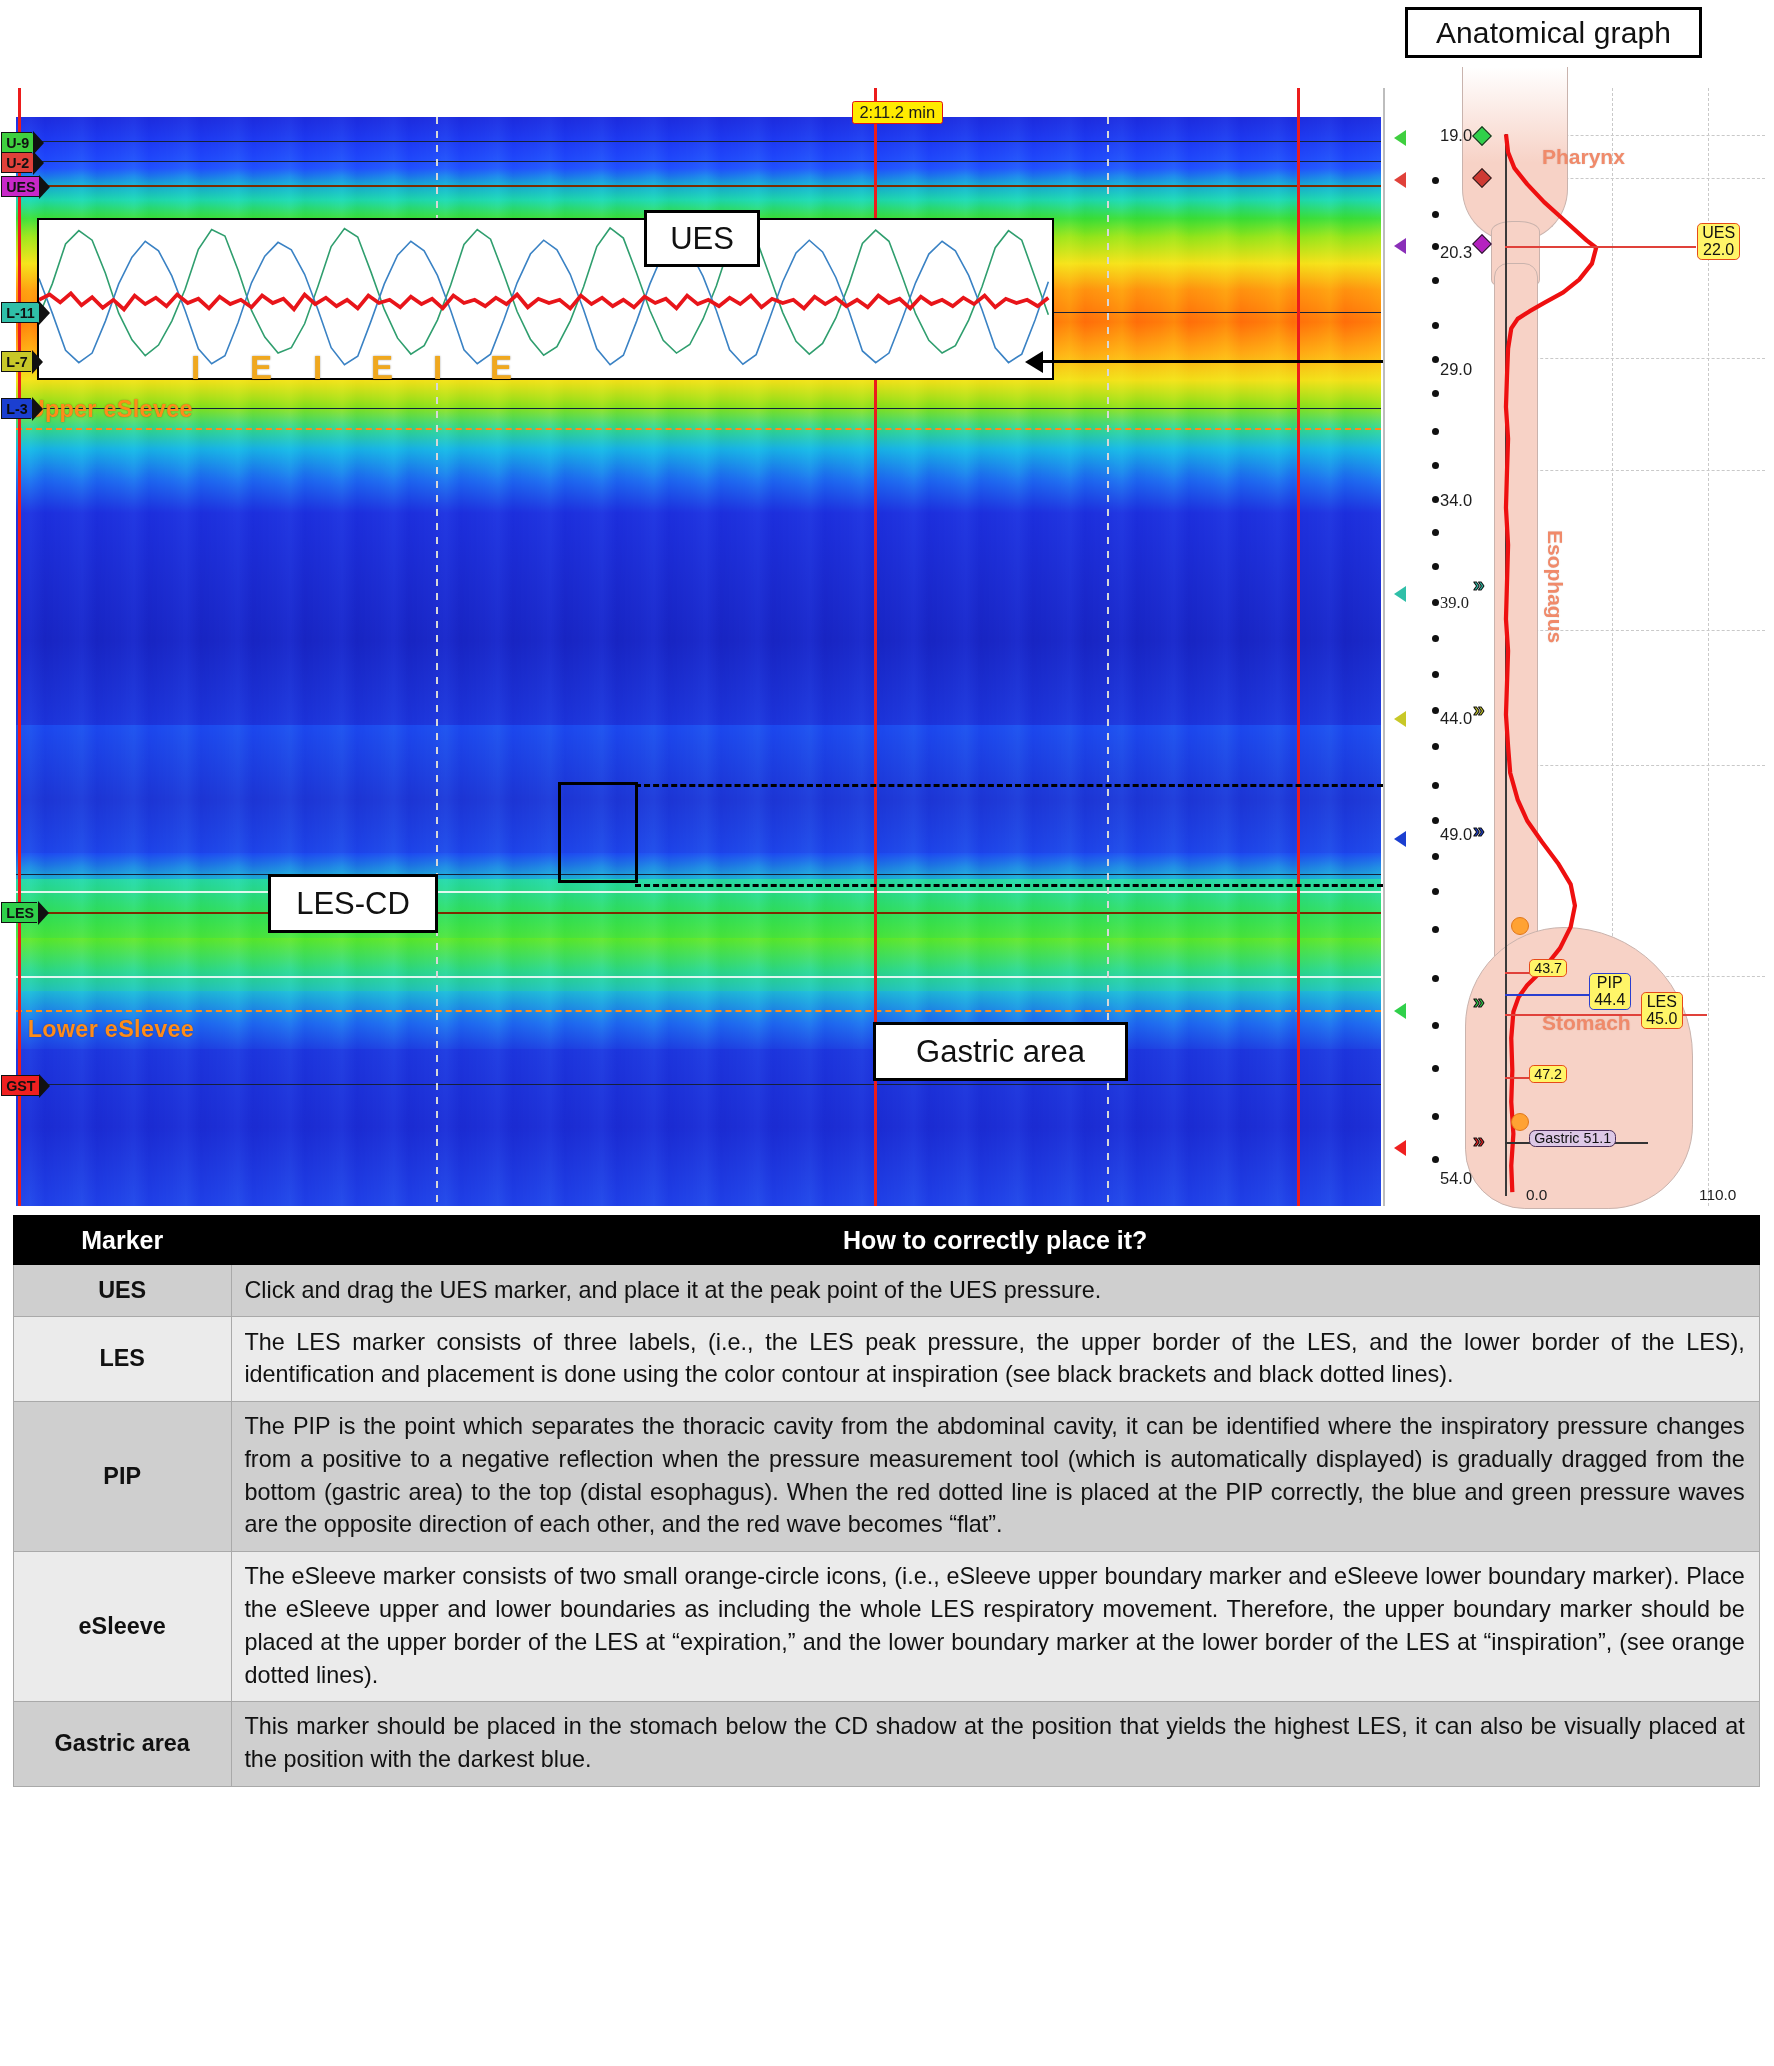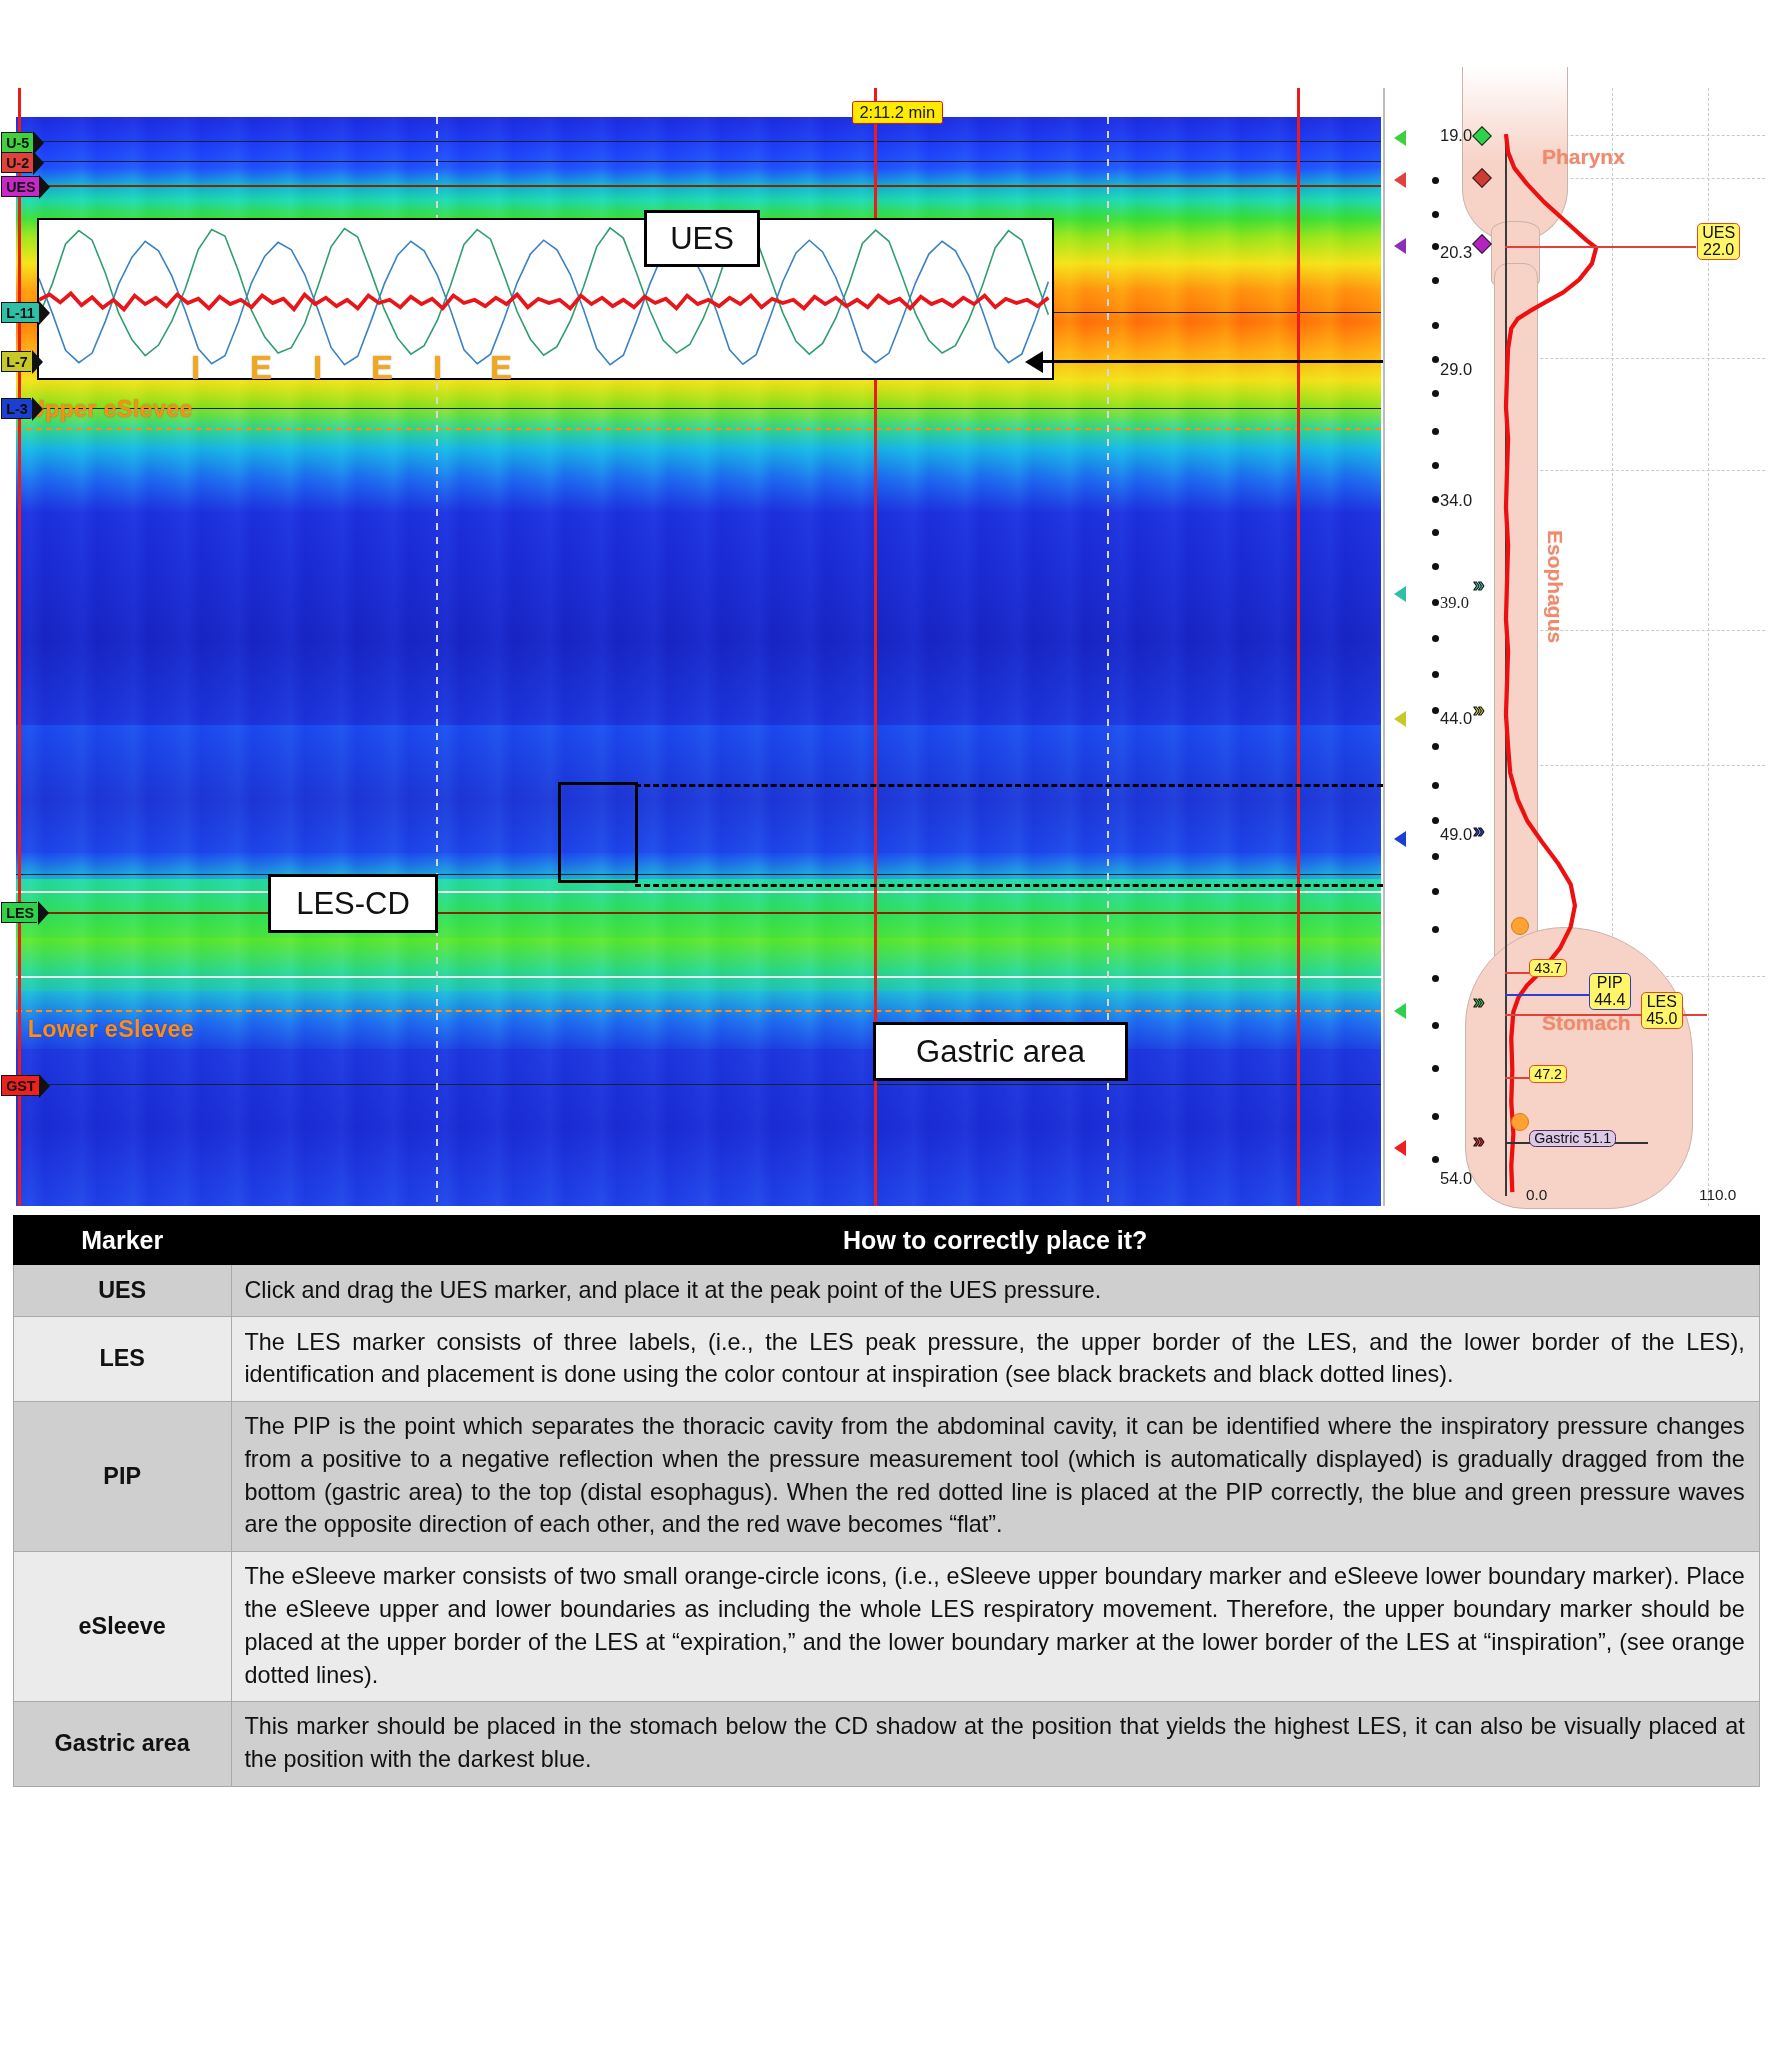--- a/index.html
+++ b/index.html
@@ -245,20 +245,23 @@
     text-align:justify; text-justify:inter-word; hyphens:auto;
   }
   tr.shade td { background:#cfcfcf; }
   tr.light td { background:#ebebeb; }
 </style>
 </head>
 <body>
 
 <div id="top-panel">
 
+  <div id="anat-callout">
+    <span>Anatomical graph</span>
+  </div>
 
   <div id="topo-wrap">
     <div id="topo-canvas">
 
       <div class="band" style="top:29px;height:51px;background:linear-gradient(180deg,#1f2fe0,#2040f5,#2356ff);"></div>
       <div class="band" style="top:80px;height:32px;background:linear-gradient(180deg,#2356ff,#18a8d8,#1fd9b0);"></div>
       <div class="band" style="top:112px;height:37px;background:linear-gradient(180deg,#1fd9b0,#3ddf3a,#9ae61c);"></div>
       <div class="band" style="top:149px;height:53px;background:linear-gradient(180deg,#9ae61c,#f6e21a,#ff9b10);"></div>
       <div class="band" style="top:202px;height:64px;background:linear-gradient(180deg,#ff9b10,#ff7a0a,#ffb115);"></div>
       <div class="band" style="top:266px;height:53px;background:linear-gradient(180deg,#ffb115,#f2e21a,#8fe21c);"></div>
@@ -331,21 +334,21 @@
     </div>
 
     <div id="scalebar">
       <div class="arrowline"></div>
       <div class="ah l"></div>
       <div class="ah r"></div>
       <div class="sbtext">10 Sec</div>
     </div>
 
     <div class="flag" style="left:-15px;top:44px;background:#3fcf3f;--fc:#3fcf3f;">
-      <span>U-5</span>
+      <span>U-9</span>
       <span class="tip" style="--fc:#3fcf3f;border-left-color:#3fcf3f;"></span>
     </div>
     <div class="flag" style="left:-15px;top:64px;background:#e0413a;--fc:#e0413a;">
       <span>U-2</span>
       <span class="tip" style="border-left-color:#e0413a;"></span>
     </div>
     <div class="flag" style="left:-15px;top:88px;background:#c828c8;--fc:#c828c8;">
       <span>UES</span>
       <span class="tip" style="border-left-color:#c828c8;"></span>
     </div>

